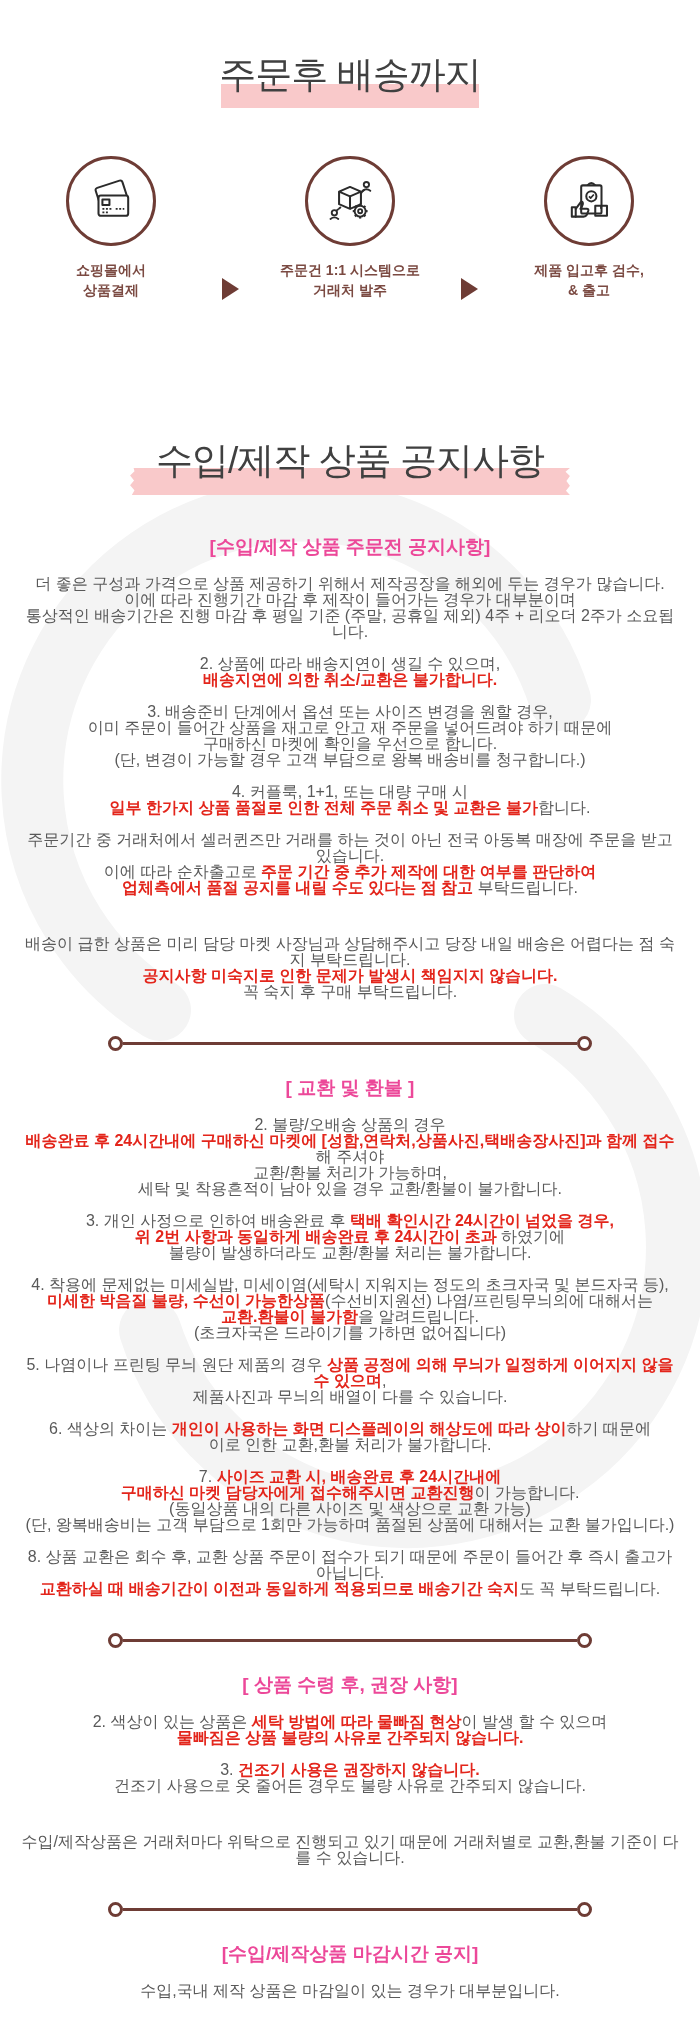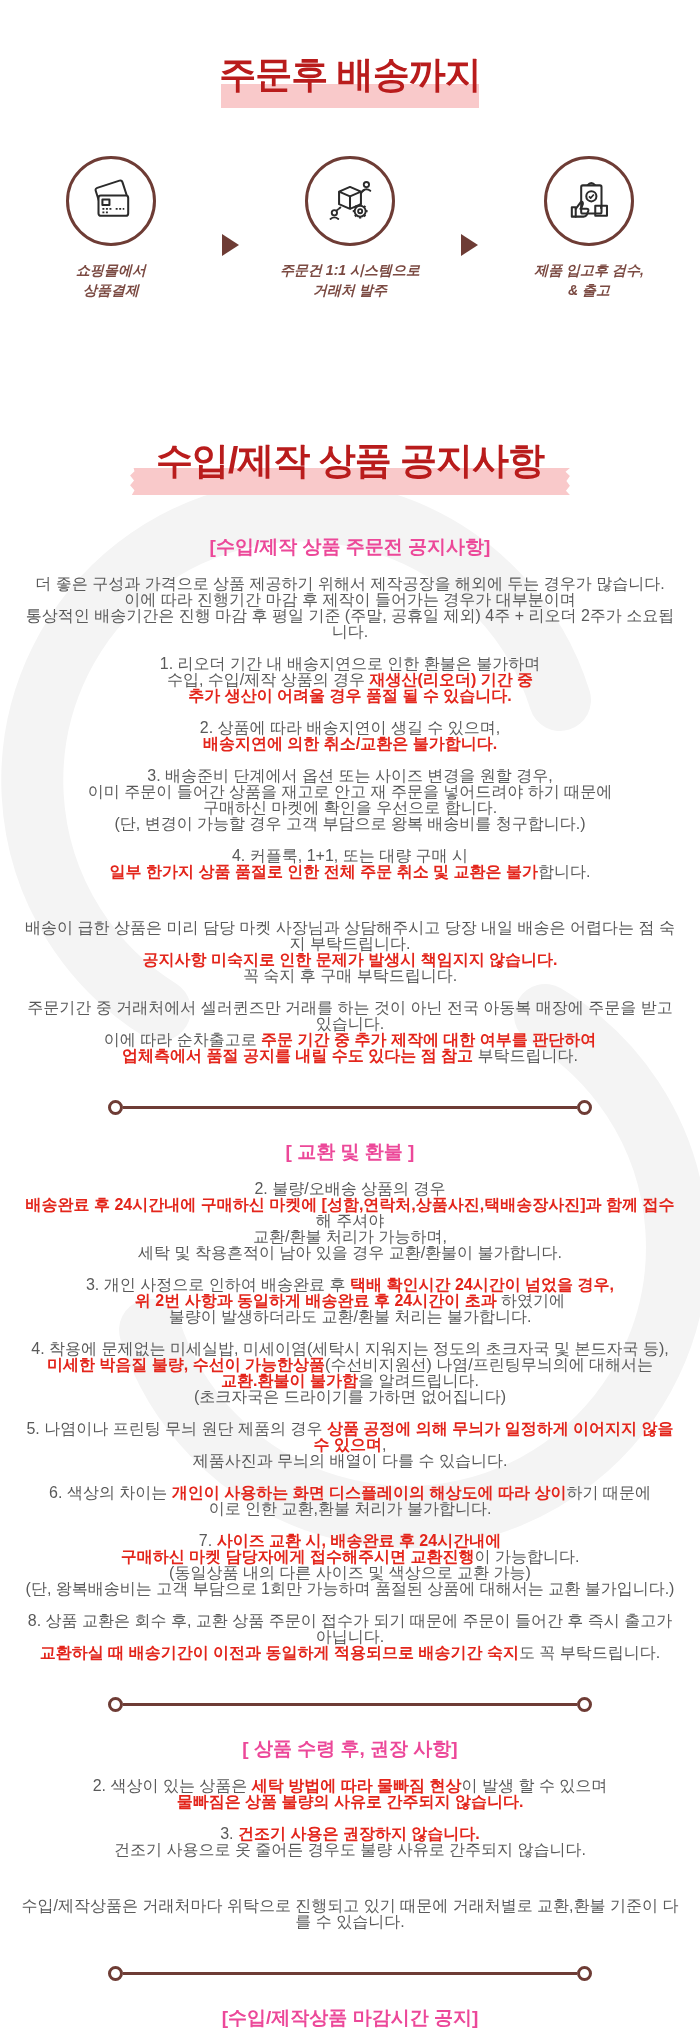--- a/index.html
+++ b/index.html
@@ -3,30 +3,30 @@
 <meta charset="utf-8">
 <style>
   html,body{margin:0;padding:0;background:#fff;}
   .page{position:relative;width:700px;height:2030px;margin:0 auto;background:#fff;
         overflow:hidden;font-family:"Liberation Sans","DejaVu Sans",sans-serif;}
   .watermark{position:absolute;left:0;top:0;z-index:0;pointer-events:none;}
   .content{position:relative;z-index:1;text-align:center;}
 
   
   .big-title-wrap{padding-top:50px;}
-  .big-title{position:relative;display:inline-block;font-size:37px;font-weight:bold;
-             letter-spacing:-1px;color:#b91c1c;text-align:center;}
+  .big-title{position:relative;display:inline-block;font-size:37px;font-weight:normal;
+             letter-spacing:-1px;color:#404040;text-align:center;}
   .big-title .band{position:absolute;z-index:-1;background:#f9c9ca;}
   .band-1{left:2px;right:2px;bottom:-8px;height:24px;}
   .band-2{left:-26px;right:-26px;bottom:-9px;height:27px;
     clip-path:polygon(0.8% 0,100% 0,99% 14%,100% 30%,99.2% 48%,100% 66%,99.1% 84%,100% 100%,
                       0.4% 100%,1% 82%,0 64%,0.9% 46%,0 28%,1% 12%);}
 
   
-  .steps{margin-top:56px;display:flex;justify-content:center;align-items:center;gap:26px;font-style:italic;}
+  .steps{margin-top:56px;display:flex;justify-content:center;align-items:flex-end;gap:26px;}
   .step{display:flex;flex-direction:column;align-items:center;width:170px;}
   .circle{width:84px;height:84px;border:3px solid #6e3c35;border-radius:50%;
           display:flex;align-items:center;justify-content:center;background:#fff;}
   .caption{margin-top:14px;font-size:14px;font-weight:bold;color:#7b4a42;line-height:20px;}
   .arrow{width:0;height:0;border-left:17px solid #6e3c35;border-top:11px solid transparent;
          border-bottom:11px solid transparent;margin-top:34px;}
 
   
   .section{margin-top:24px;}
   .sec-title{font-size:19px;font-weight:bold;color:#ec4899;margin:0 0 14px 0;}
@@ -157,26 +157,25 @@
       <span class="big-title">
         <span>수입/제작 상품 공지사항</span>
         <span class="band band-2"></span>
       </span>
     </div>
 
     <div class="section sec-a-title-gap">
       <p class="sec-title">[수입/제작 상품 주문전 공지사항]</p>
       <div>
           <p class="para"><span>더 좋은 구성과 가격으로 상품 제공하기 위해서 제작공장을 해외에 두는 경우가 많습니다.</span><br><span>이에 따라 진행기간 마감 후 제작이 들어가는 경우가 대부분이며</span><br><span>통상적인 배송기간은 진행 마감 후 평일 기준 (주말, 공휴일 제외) 4주 + 리오더 2주가 소요됩니다.</span><br></p>
-          <p class="para"><span>1. 리오더 기간 내 배송지연으로 인한 환불은 불가하며</span><br><span>수입, 수입/제작 상품의 경우 </span><span class="red">재생산(리오더) 기간 중</span><br><span class="red">추가 생산이 어려울 경우 품절 될 수 있습니다.</span></p>
           <p class="para"><span>2. 상품에 따라 배송지연이 생길 수 있으며,</span><br><span class="red">배송지연에 의한 취소/교환은 불가합니다.</span></p>
           <p class="para"><span>3. 배송준비 단계에서 옵션 또는 사이즈 변경을 원할 경우,</span><br><span>이미 주문이 들어간 상품을 재고로 안고 재 주문을 넣어드려야 하기 때문에</span><br><span>구매하신 마켓에 확인을 우선으로 합니다.</span><br><span>(단, 변경이 가능할 경우 고객 부담으로 왕복 배송비를 청구합니다.)</span></p>
           <p class="para"><span>4. 커플룩, 1+1, 또는 대량 구매 시</span><br><span class="red">일부 한가지 상품 품절로 인한 전체 주문 취소 및 교환은 불가</span><span>합니다.</span></p>
+          <p class="para"><span>주문기간 중 거래처에서 셀러퀸즈만 거래를 하는 것이 아닌 전국 아동복 매장에 주문을 받고 있습니다.</span><br><span>이에 따라 순차출고로 </span><span class="red">주문 기간 중 추가 제작에 대한 여부를 판단하여</span><br><span class="red">업체측에서 품절 공지를 내릴 수도 있다는 점 참고</span><span> 부탁드립니다.</span></p>
           <p class="para gap-lg"><span>배송이 급한 상품은 미리 담당 마켓 사장님과 상담해주시고 당장 내일 배송은 어렵다는 점 숙지 부탁드립니다.</span><br><span class="red">공지사항 미숙지로 인한 문제가 발생시 책임지지 않습니다.</span><br><span>꼭 숙지 후 구매 부탁드립니다.</span></p>
-          <p class="para"><span>주문기간 중 거래처에서 셀러퀸즈만 거래를 하는 것이 아닌 전국 아동복 매장에 주문을 받고 있습니다.</span><br><span>이에 따라 순차출고로 </span><span class="red">주문 기간 중 추가 제작에 대한 여부를 판단하여</span><br><span class="red">업체측에서 품절 공지를 내릴 수도 있다는 점 참고</span><span> 부탁드립니다.</span></p>
         </div>
     </div>
 
     <div class="divider">
       <span class="ring"></span>
       <span class="line"></span>
       <span class="ring"></span>
     </div>
 
     <div class="section">

